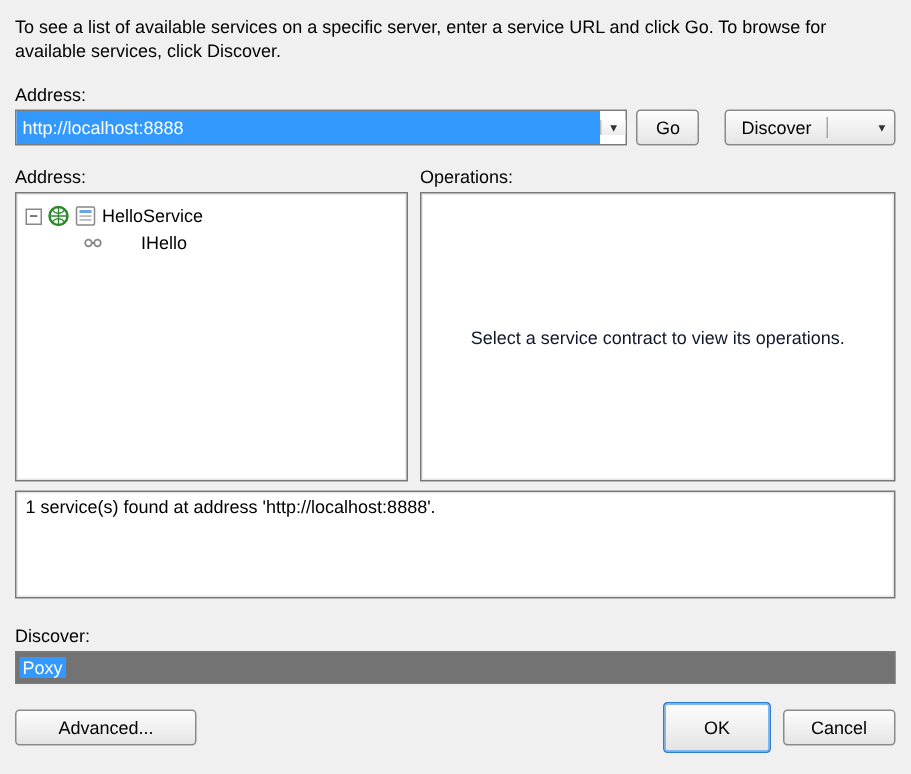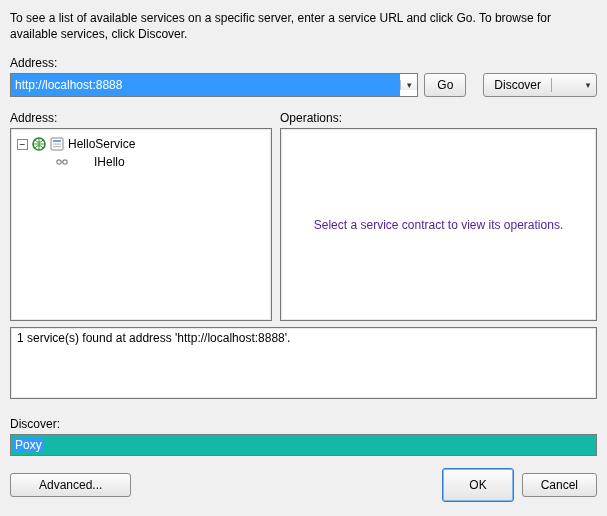--- a/index.html
+++ b/index.html
@@ -60,21 +60,21 @@
   .pane-col.left { width: 262px; }
   .pane-col.right { flex:1; }
   .listbox {
     flex:1;
     background:#fff;
     border:1px solid #777;
     box-shadow: inset 0 0 0 1px #e8e8e8;
     overflow:auto;
   }
   .ops-empty {
-    color:#4c1d95;
+    color:#0f172a;
     height:100%;
     display:flex; align-items:center; justify-content:center;
     padding: 0 18px; text-align:center;
   }
   .tree { padding: 6px 4px; }
   .tree-row { display:flex; align-items:center; gap:4px; height:18px; }
   .tree-indent1 { padding-left: 2px; }
   .tree-indent2 { padding-left: 40px; gap: 25px; }
   .toggle {
     width:11px; height:11px;
@@ -90,21 +90,21 @@
     background:#fff;
     border:1px solid #777;
     box-shadow: inset 0 0 0 1px #e8e8e8;
     padding: 3px 6px;
     overflow:auto;
   }
   .ns-sel {
     background:#3399ff; color:#fff; padding:0 2px;
   }
   .ns-wrap {
-    background:#14b8a6; border:1px solid #7a7a7a; height:22px;
+    background:#737373; border:1px solid #7a7a7a; height:22px;
     display:flex; align-items:center; padding:0 2px;
   }
   .spacer { flex:1; }
   .button-row {
     display:flex; align-items:center; gap:8px; margin-top:12px;
   }
   .btn-ok {
     border-color:#2f7dd1;
     box-shadow: 0 0 0 1px #7fb7ee inset;
     padding: 16px 26px;

